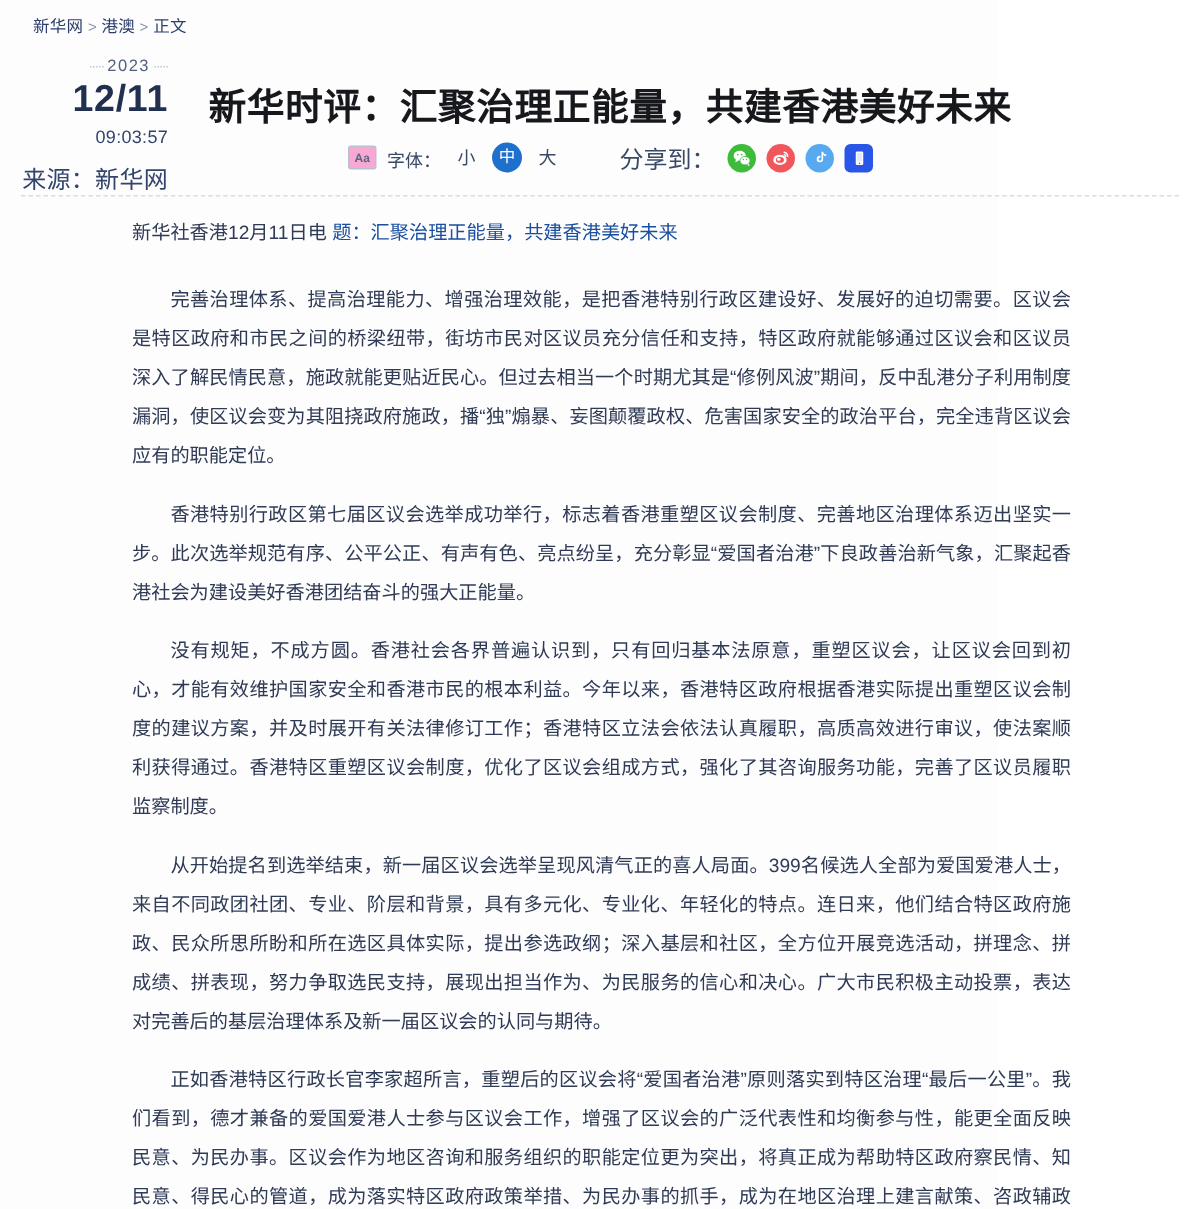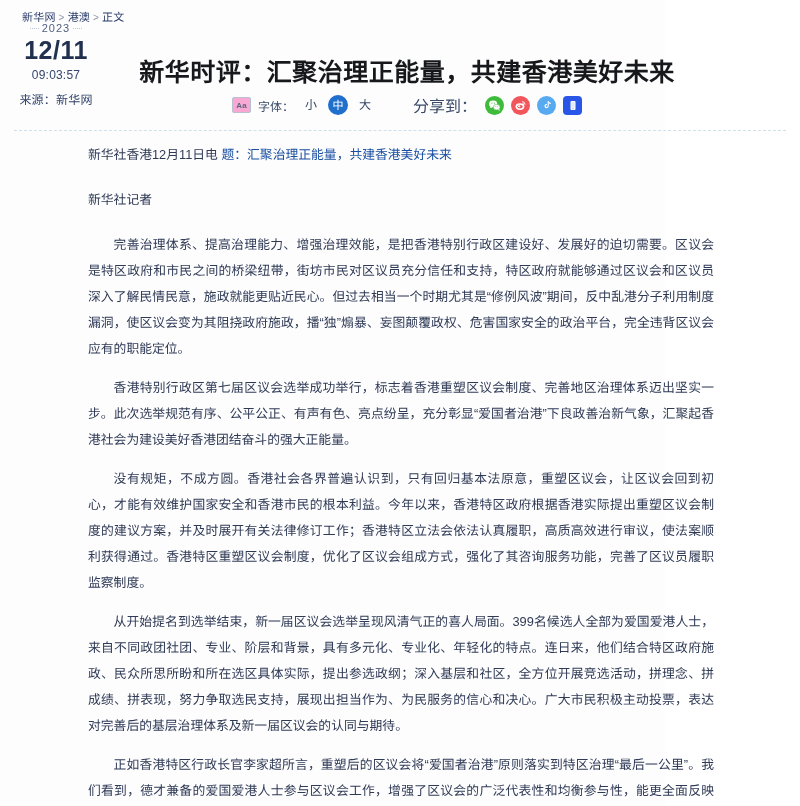--- a/index.html
+++ b/index.html
@@ -32,23 +32,23 @@
     letter-spacing: .2px;
     white-space: nowrap;
   }
   .breadcrumb .crumb { color: #2b3d6b; text-decoration: none; }
   .breadcrumb .sep { color: #8d97ae; margin: 0 3px; font-size: 10px; }
 
   
   .datecol {
     position: absolute;
     left: 0;
-    top: 18px;
+    top: 34px;
     width: 112px;
-    text-align: center;
+    text-align: right;
     color: #2b3d6b;
   }
   .datecol .year {
     font-size: 11px;
     color: #51617f;
     letter-spacing: 1px;
     position: relative;
     display: inline-block;
     padding: 0 12px;
     margin-bottom: 1px;
@@ -70,21 +70,21 @@
     line-height: 1.12;
     letter-spacing: .5px;
   }
   .datecol .time {
     font-size: 12px;
     color: #34456c;
     margin-top: 4px;
     letter-spacing: .2px;
   }
   .datecol .source {
-    font-size: 12px;
+    font-size: 16px;
     color: #34456c;
     margin-top: 8px;
     letter-spacing: .2px;
   }
 
   
   .headline {
     position: absolute;
     left: 118px;
     top: 40px;
@@ -252,21 +252,20 @@
           <circle cx="12" cy="18.6" r="1" fill="#2a56e8"></circle>
         </svg>
       </span>
     </div>
   </div>
 
   <div class="divider"></div>
 
   <div class="article">
     <p class="dateline"><span>新华社香港12月11日电 </span><span class="topic">题：汇聚治理正能量，共建香港美好未来</span></p>
-    <p class="byline">新华社记者</p>
     <p class="indent">完善治理体系、提高治理能力、增强治理效能，是把香港特别行政区建设好、发展好的迫切需要。区议会是特区政府和市民之间的桥梁纽带，街坊市民对区议员充分信任和支持，特区政府就能够通过区议会和区议员深入了解民情民意，施政就能更贴近民心。但过去相当一个时期尤其是“修例风波”期间，反中乱港分子利用制度漏洞，使区议会变为其阻挠政府施政，播“独”煽暴、妄图颠覆政权、危害国家安全的政治平台，完全违背区议会应有的职能定位。</p>
     <p class="indent">香港特别行政区第七届区议会选举成功举行，标志着香港重塑区议会制度、完善地区治理体系迈出坚实一步。此次选举规范有序、公平公正、有声有色、亮点纷呈，充分彰显“爱国者治港”下良政善治新气象，汇聚起香港社会为建设美好香港团结奋斗的强大正能量。</p>
     <p class="indent">没有规矩，不成方圆。香港社会各界普遍认识到，只有回归基本法原意，重塑区议会，让区议会回到初心，才能有效维护国家安全和香港市民的根本利益。今年以来，香港特区政府根据香港实际提出重塑区议会制度的建议方案，并及时展开有关法律修订工作；香港特区立法会依法认真履职，高质高效进行审议，使法案顺利获得通过。香港特区重塑区议会制度，优化了区议会组成方式，强化了其咨询服务功能，完善了区议员履职监察制度。</p>
     <p class="indent">从开始提名到选举结束，新一届区议会选举呈现风清气正的喜人局面。399名候选人全部为爱国爱港人士，来自不同政团社团、专业、阶层和背景，具有多元化、专业化、年轻化的特点。连日来，他们结合特区政府施政、民众所思所盼和所在选区具体实际，提出参选政纲；深入基层和社区，全方位开展竞选活动，拼理念、拼成绩、拼表现，努力争取选民支持，展现出担当作为、为民服务的信心和决心。广大市民积极主动投票，表达对完善后的基层治理体系及新一届区议会的认同与期待。</p>
     <p class="indent">正如香港特区行政长官李家超所言，重塑后的区议会将“爱国者治港”原则落实到特区治理“最后一公里”。我们看到，德才兼备的爱国爱港人士参与区议会工作，增强了区议会的广泛代表性和均衡参与性，能更全面反映民意、为民办事。区议会作为地区咨询和服务组织的职能定位更为突出，将真正成为帮助特区政府察民情、知民意、得民心的管道，成为落实特区政府政策举措、为民办事的抓手，成为在地区治理上建言献策、咨政辅政的平台。</p>
 
   </div>
 
 </div>
 

